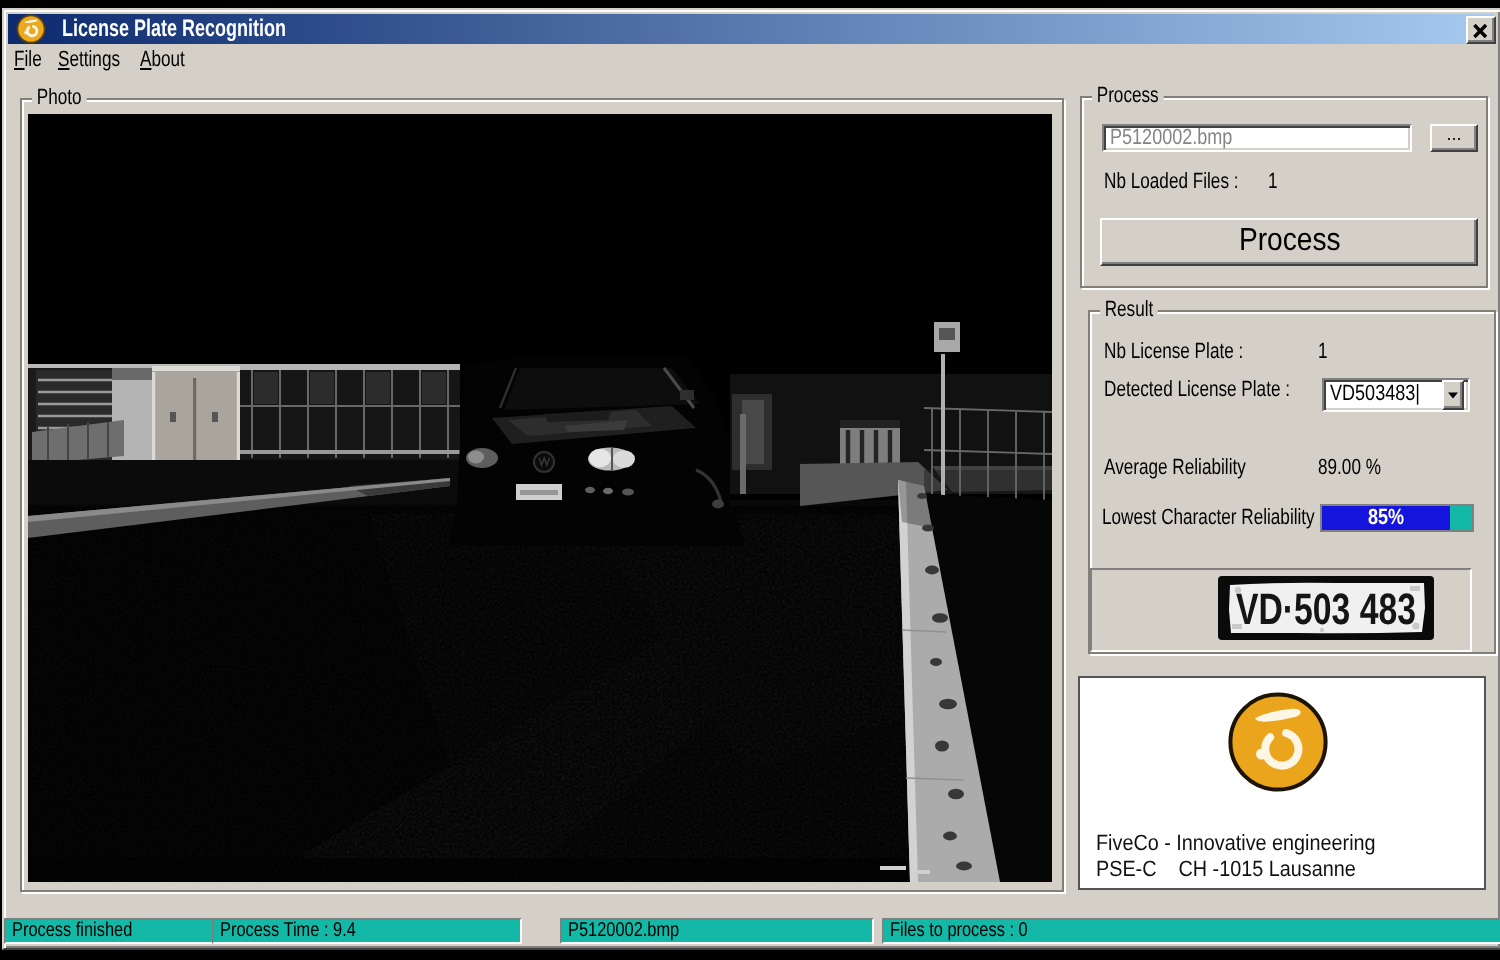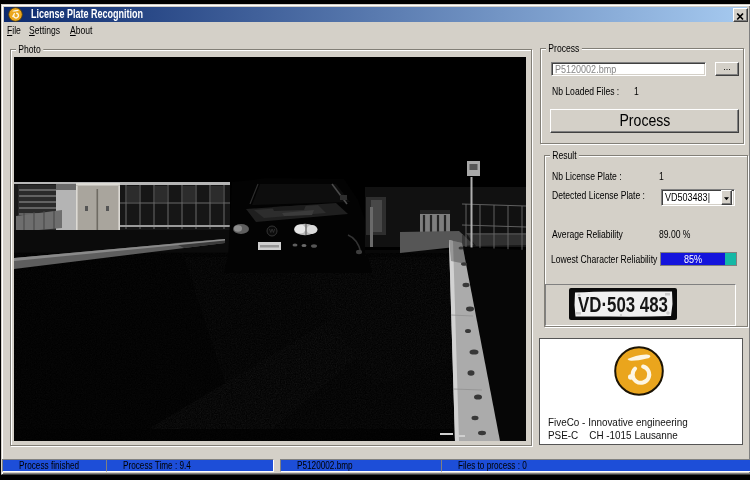--- a/index.html
+++ b/index.html
@@ -17,22 +17,22 @@
        box-shadow:inset -1px -1px 0 #808080;}
   .menuitem{top:24px;font-size:11px;color:#000;transform:scale(0.78,1);transform-origin:0 50%;}
   .grpbox{border:1px solid #827f77;box-shadow:1px 1px 0 #fff, inset 1px 1px 0 #fff;}
   .grplabel{position:absolute;top:-8px;left:5px;background:#d4d0c8;padding:0 3px;
        font-size:11px;color:#000;line-height:14px;transform:scale(0.78,1);transform-origin:0 50%;}
   .lbl{font-size:11px;color:#000;line-height:13px;transform:scale(0.78,1);transform-origin:0 50%;}
   .sunken{background:#fff;border:1px solid;border-color:#808080 #fff #fff #808080;
        box-shadow:inset 1px 1px 0 #404040, inset -1px -1px 0 #d4d0c8;}
   .btn{background:#d4d0c8;border:1px solid;border-color:#fff #404040 #404040 #fff;
        box-shadow:inset -1px -1px 0 #808080;}
-  .statpanel{background:#1d4ed8;border:1px solid;border-color:#808080 #fff #fff #808080;
-       font-size:10px;color:#000;line-height:12px;padding-left:16px;}
+  .statpanel{background:#14b8a6;border:1px solid;border-color:#808080 #fff #fff #808080;
+       font-size:10px;color:#000;line-height:12px;padding-left:3px;}
   .stx{display:inline-block;transform:scale(0.82,1);transform-origin:0 50%;}
 </style>
 </head>
 <body>
 <div class="abs" id="win"></div>
 <div class="abs" id="titlebar"></div>
 <div class="abs" id="titletxt">License Plate Recognition</div>
 
 <svg class="abs" style="left:8px;top:7px" width="15" height="15" viewBox="0 0 52 52">
   <circle cx="26" cy="26" r="23.6" fill="#eca81e" stroke="#5c4408" stroke-width="3"></circle>
@@ -226,26 +226,26 @@
   <div class="abs" style="left:3px;top:2px;font-size:11px;color:#000;line-height:11px;transform:scale(0.82,1);transform-origin:0 50%;">VD503483|</div>
   <div class="abs btn" style="left:59px;top:0px;width:9px;height:13px;padding:0;">
     <svg width="9" height="13" viewBox="0 0 9 13">
         <path d="M2,5.2 L7,5.2 L4.5,8.2 Z" fill="#000"></path>
       </svg>
   </div>
 </div>
 <div class="abs lbl" style="left:552px;top:228px;">Average Reliability</div>
 <div class="abs lbl" style="left:659px;top:228px;">89.00 %</div>
 <div class="abs lbl" style="left:551px;top:253px;">Lowest Character Reliability</div>
-<div class="abs" style="left:660px;top:252px;width:75px;height:12px;background:#14b8a6;border:1px solid #808080;">
+<div class="abs" style="left:660px;top:252px;width:75px;height:12px;background:#14b8a6;border:1px solid #808080;font-weight:bold;">
   <div class="abs" style="left:0;top:0;width:64px;height:12px;background:#1414dc;color:#fff;font-size:11px;text-align:center;line-height:12px;"><span style="display:inline-block;transform:scale(0.82,1);">85%</span></div>
 </div>
 
 <div class="abs" style="left:545px;top:284px;width:189px;height:40px;background:#d4d0c8;border:1px solid;border-color:#808080 #fff #fff #808080;"></div>
-<div class="abs" id="plateimg" style="left:569px;top:288px;width:132px;height:32px;">
+<div class="abs" id="plateimg" style="left:609px;top:288px;width:132px;height:32px;">
 <svg width="108" height="32" viewBox="0 0 108 32">
   <rect x="0" y="0" width="108" height="32" rx="2" fill="#0a0a0a"></rect>
   <path d="M6,4.5 Q30,3 60,3.5 L103,3.5 L103.5,16 L102,28 Q70,29 40,28.5 L6.5,28.5 L5.5,17 Z" fill="#f0f0f0"></path>
   <g fill="#9a9a9a" opacity="0.45">
     <circle cx="10" cy="7" r="1.6"></circle>
         <circle cx="99" cy="25" r="1.8"></circle>
         <circle cx="52" cy="27" r="1.1"></circle>
     <rect x="7" y="24" width="5" height="2.5"></rect>
         <rect x="96" y="5" width="5" height="2.5"></rect>
   </g>

